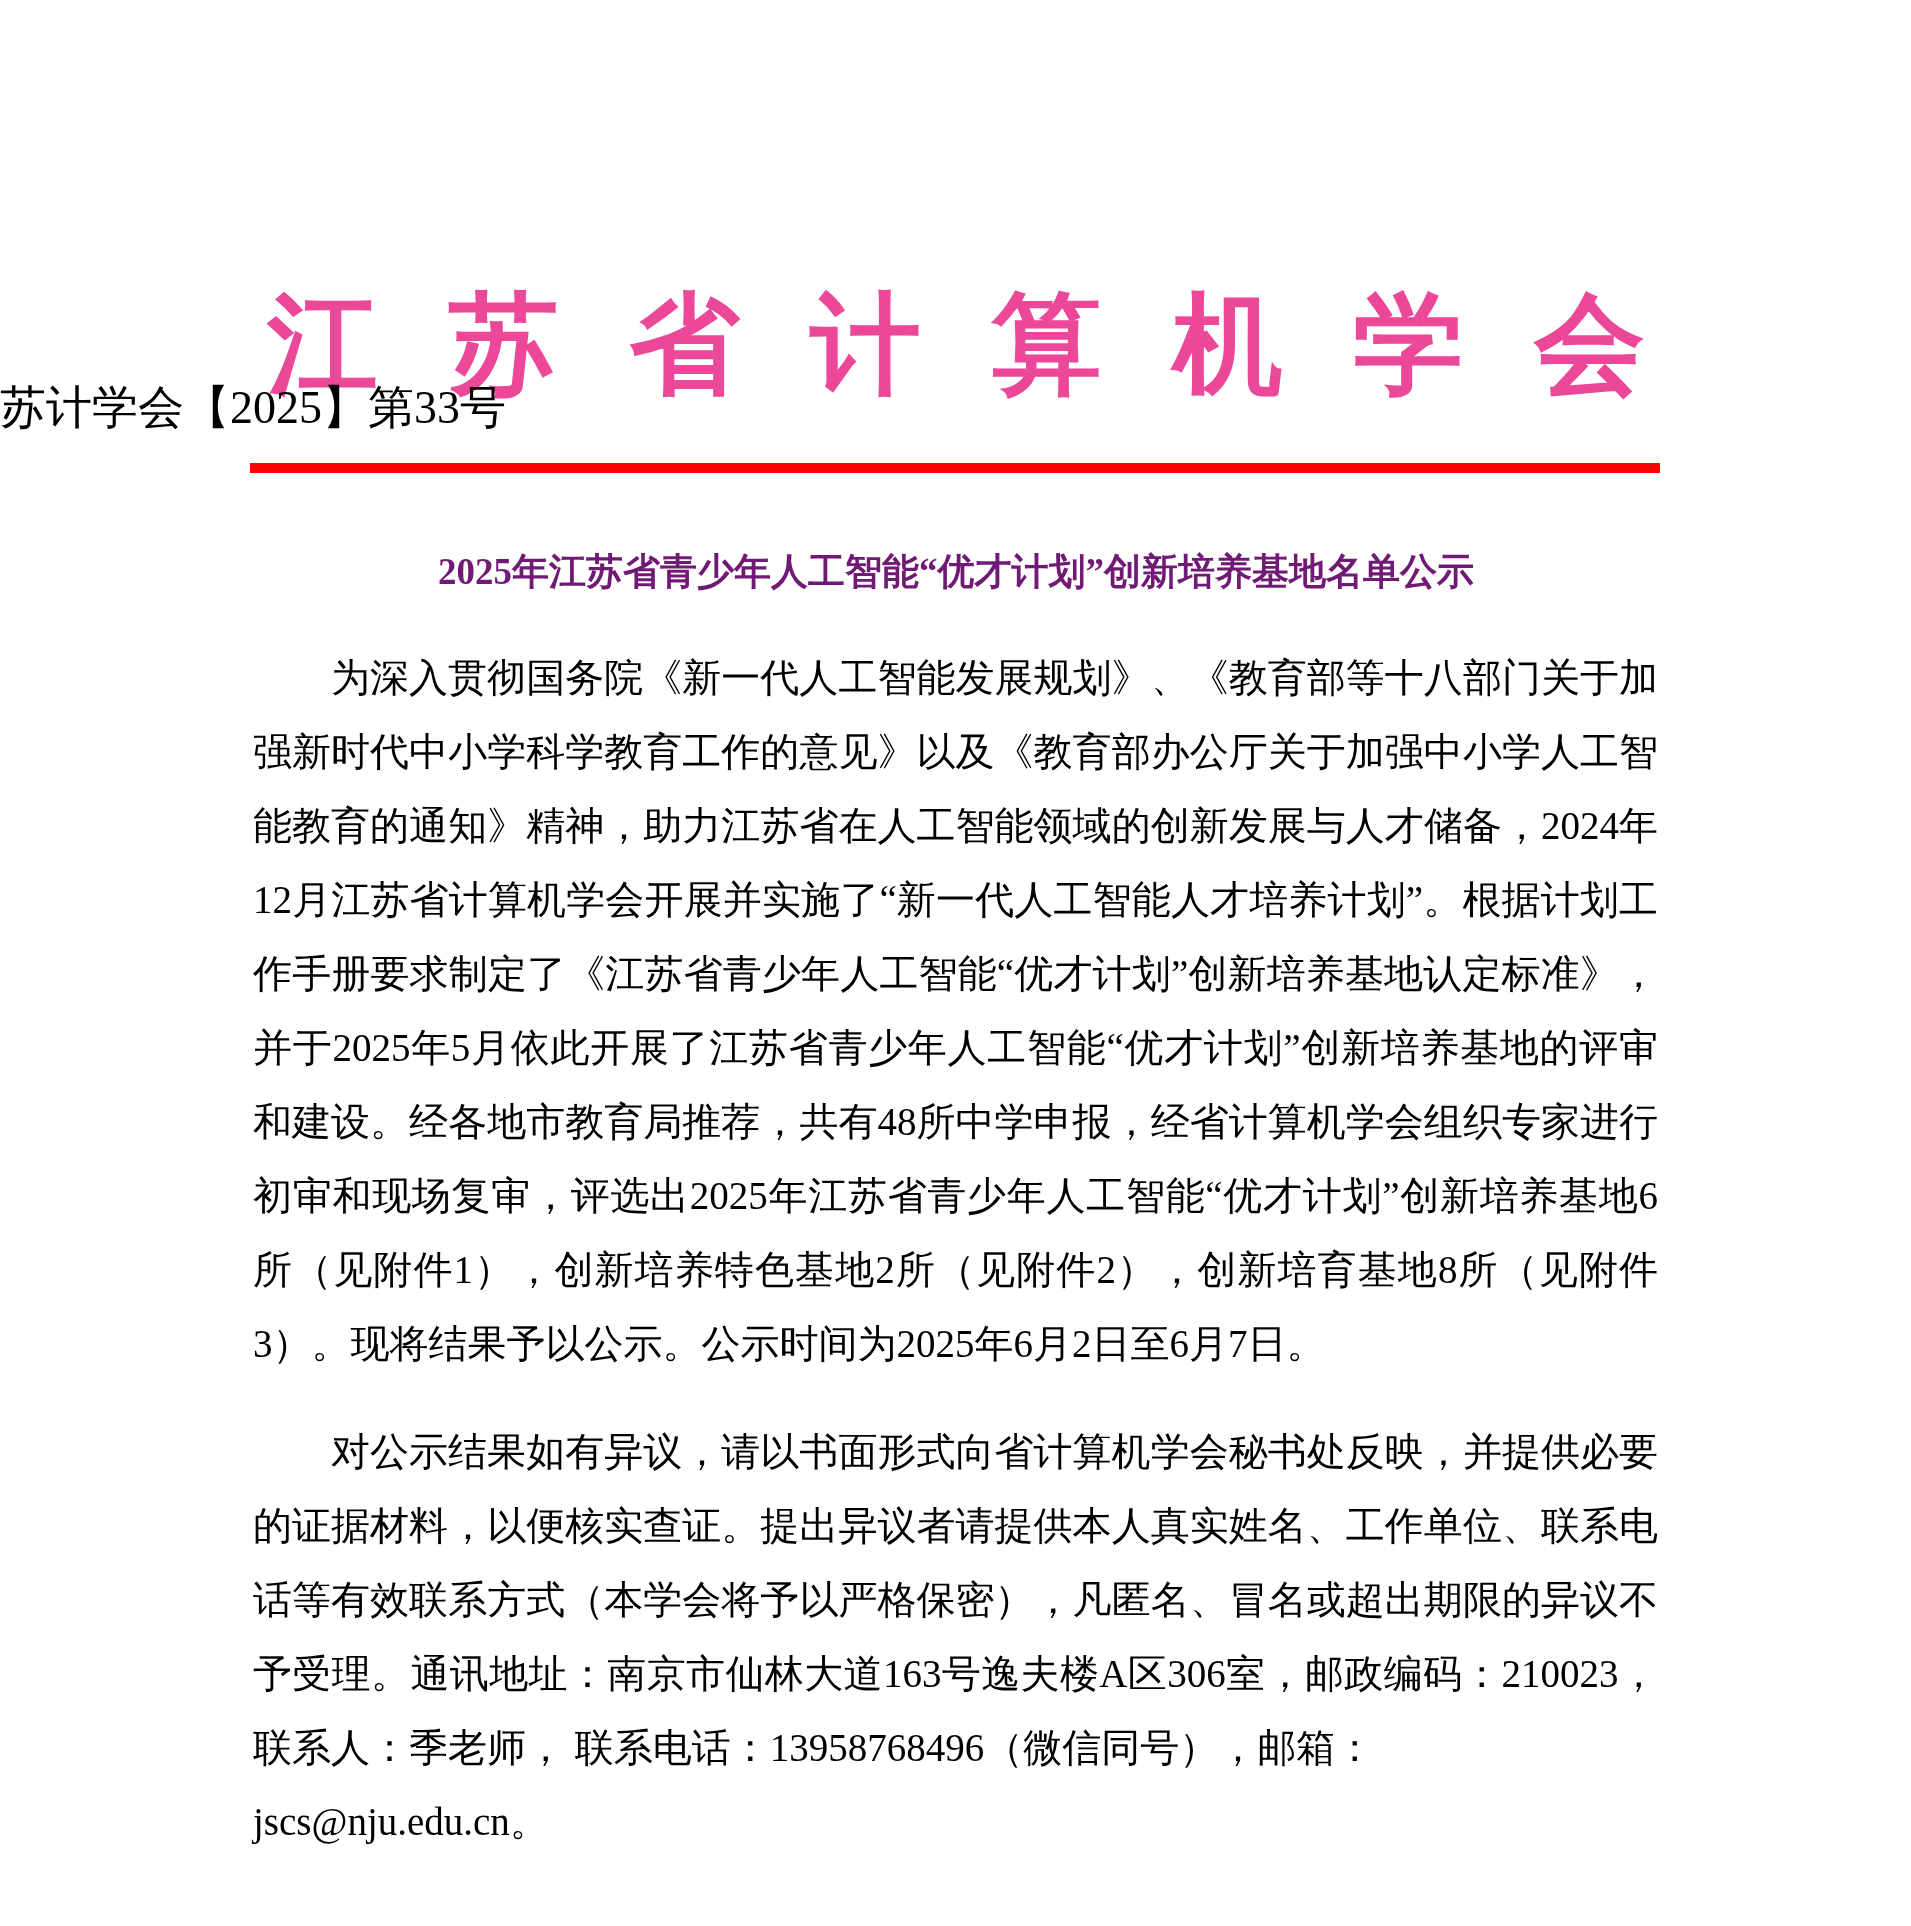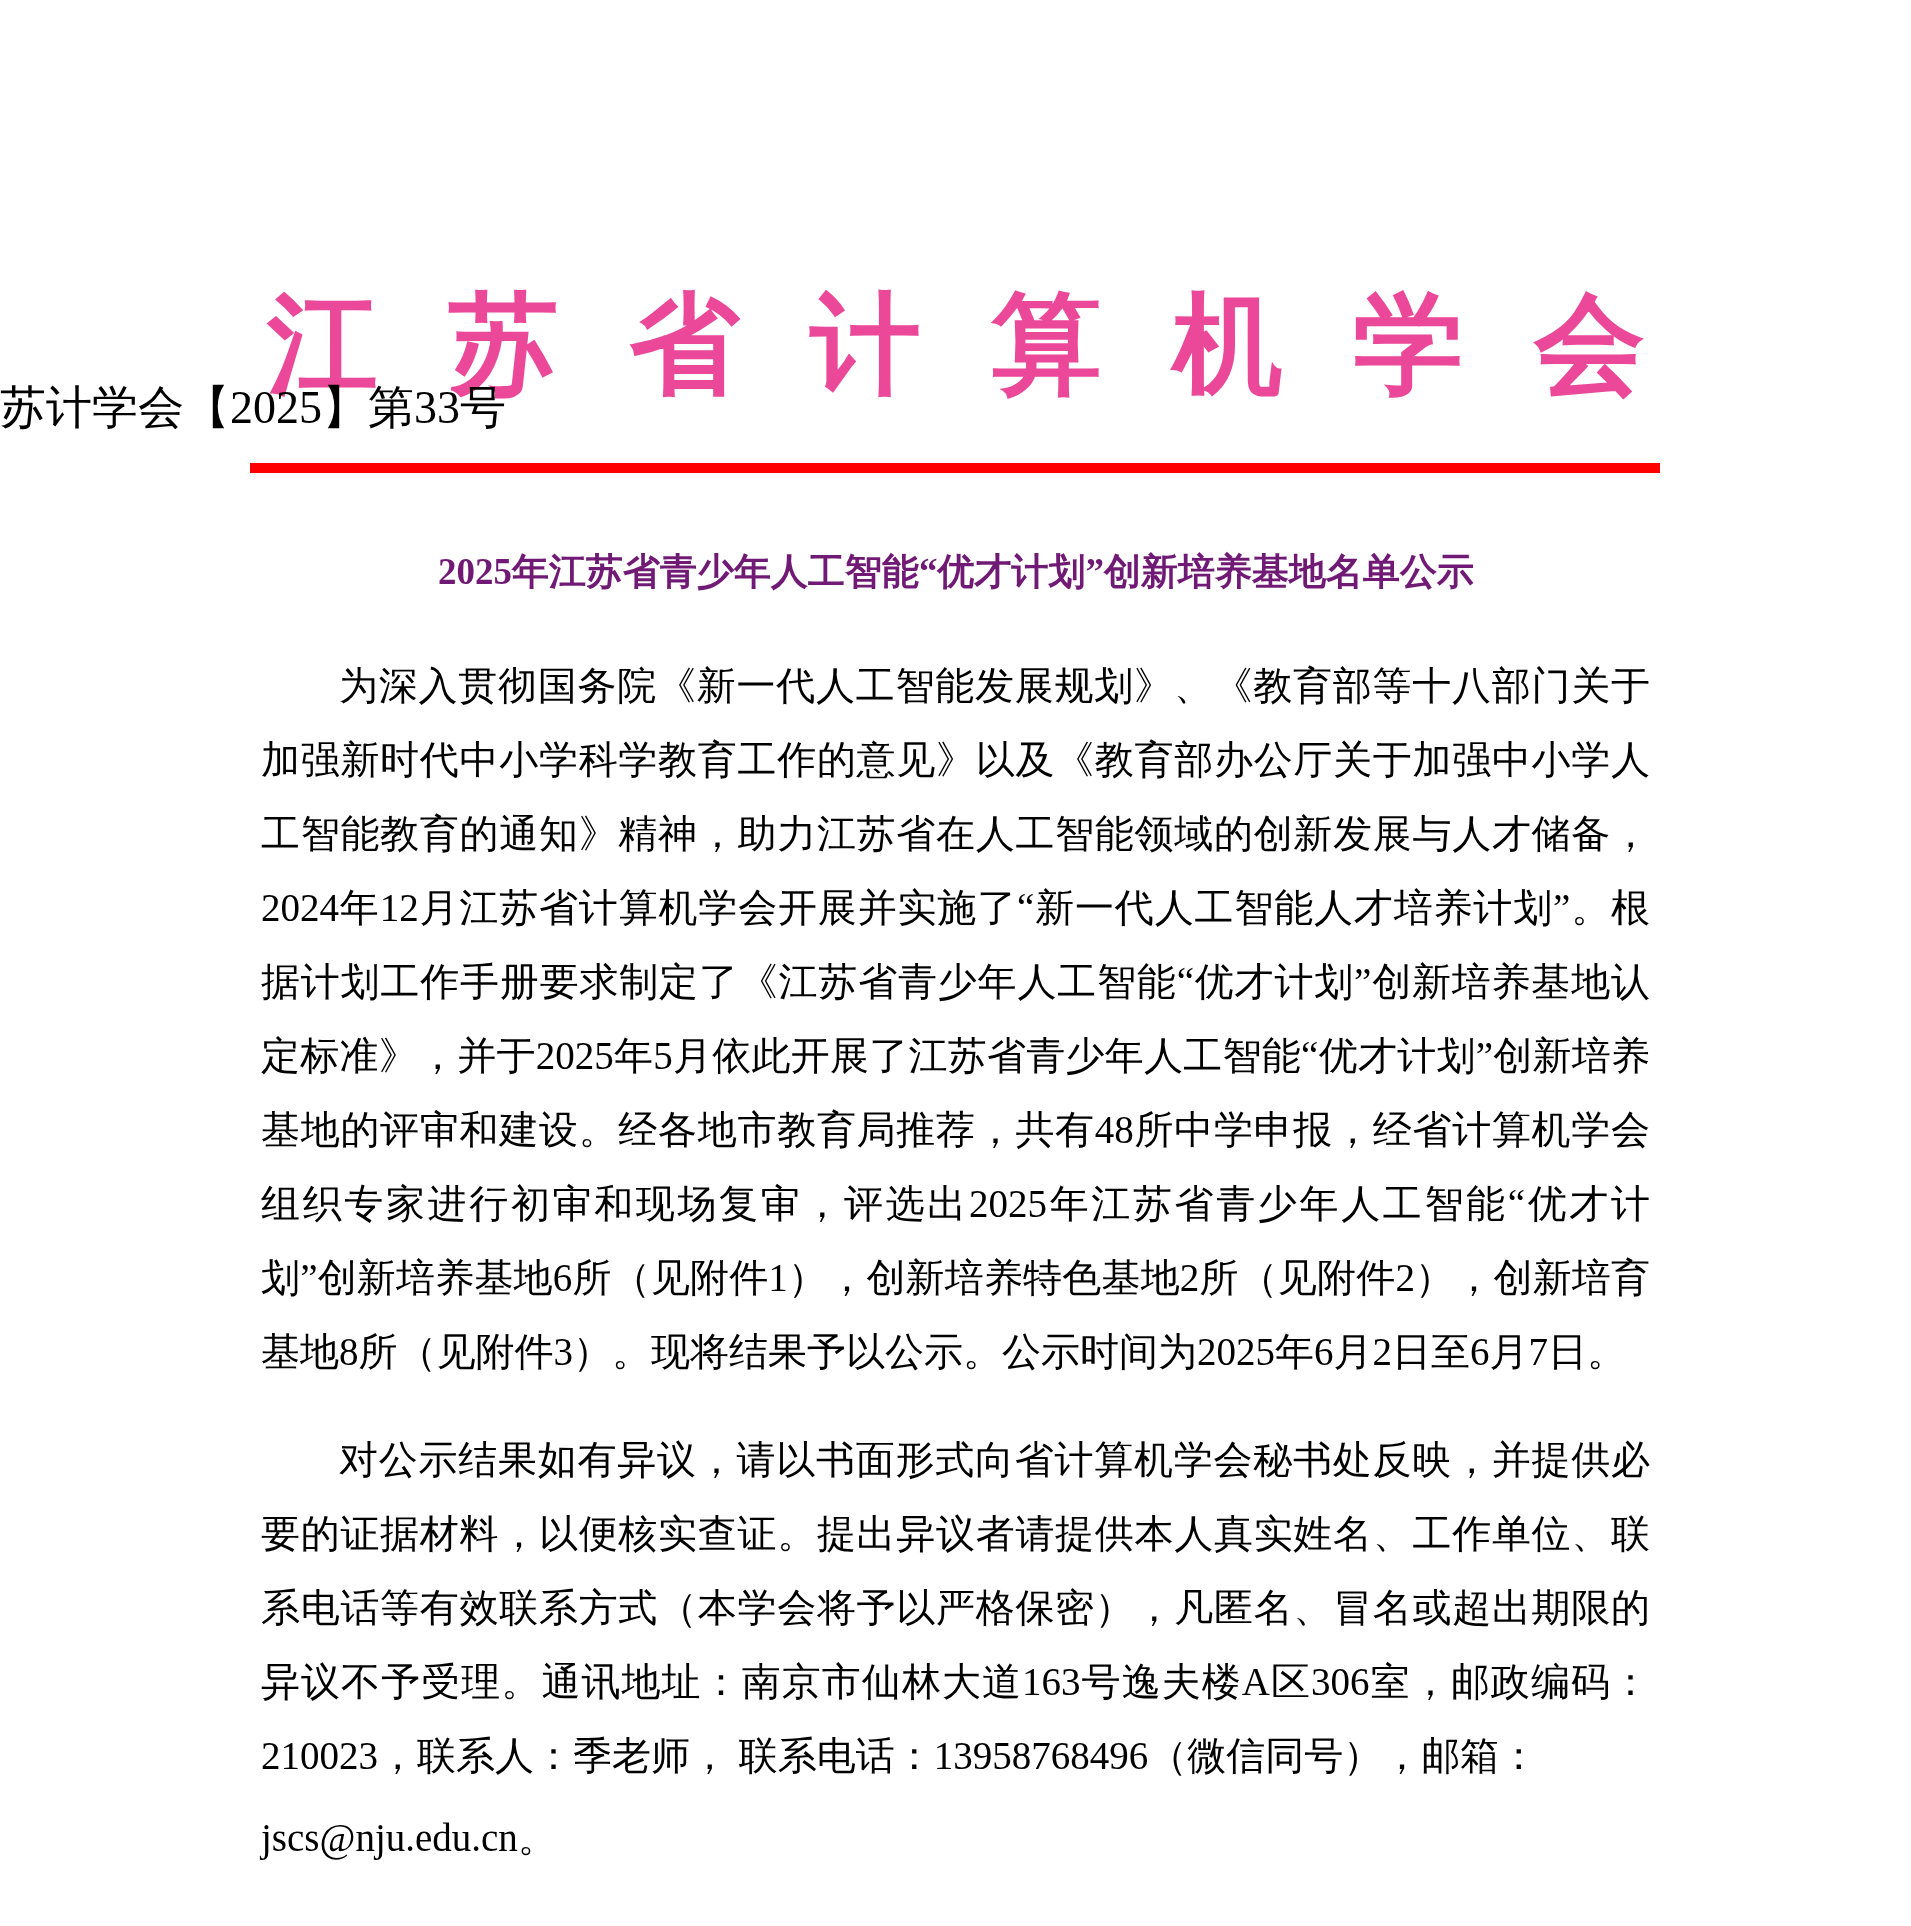--- a/index.html
+++ b/index.html
@@ -46,21 +46,21 @@
     color: #701a75;
   }
   .body-text {
     position: absolute;
     top: 641px; left: 253px;
     width: 1405px;
     font-size: 39px;
     line-height: 74px;
     text-align: justify;
   }
-  .body-text p { margin: 8px; text-indent: 2em; }
+  .body-text p { margin: 0; text-indent: 2em; }
   .body-text p.second { margin-top: 34px; }
   .body-text p.email-line { text-indent: 0; }
 </style>
 </head>
 <body>
 
 <div class="page">
 
   <div class="org-title">江苏省计算机学会</div>
 

